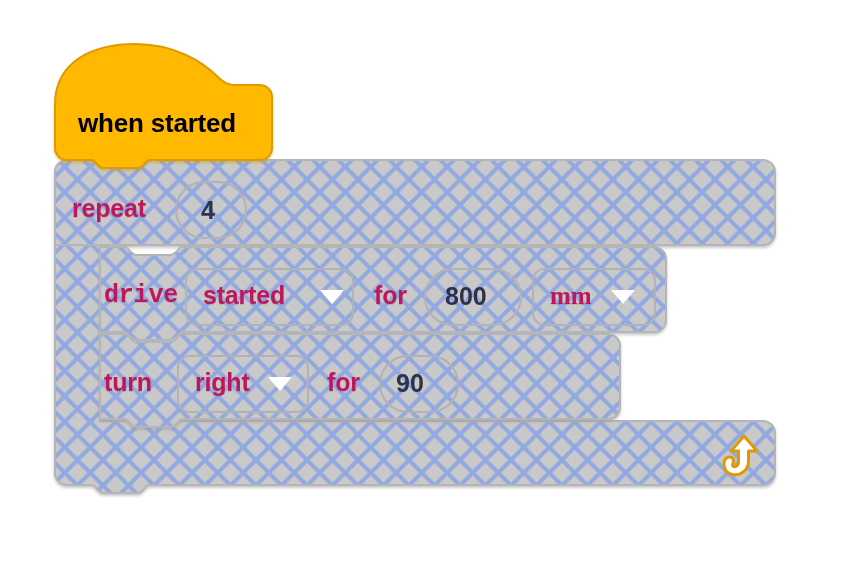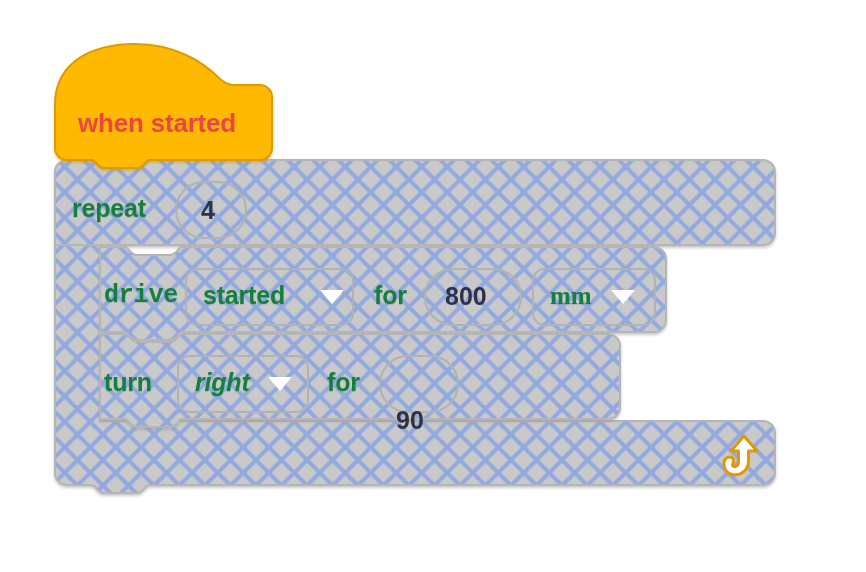--- a/index.html
+++ b/index.html
@@ -18,21 +18,21 @@
   #canvas {
     position: absolute;
     left: 0; top: 0;
     width: 866px;
     height: 572px;
   }
 
   
   .blk-label {
     position: absolute;
-    color: #15803d;
+    color: #be185d;
     font-size: 25px;
     font-weight: bold;
     letter-spacing: -0.2px;
     white-space: nowrap;
     line-height: 1;
     text-shadow: 0 1px 0 rgba(120,120,130,0.28);
     pointer-events: none;
   }
   .num-text {
     position: absolute;
@@ -40,21 +40,21 @@
     font-size: 25px;
     font-weight: bold;
     white-space: nowrap;
     line-height: 1;
     pointer-events: none;
   }
   #hat-label {
     left: 78px;
     top: 110px;
     font-size: 26px;
-    color: #ef4444;
+    color: #000000;
     text-shadow: none;
   }
 
   
   .hot {
     position: absolute;
     background: transparent;
   }
 
   
@@ -231,23 +231,23 @@
   <div class="blk-label" style="left:72px; top:196px;">repeat</div>
   <div class="num-text" style="left:201px; top:198px;">4</div>
 
   <div class="blk-label" style="left:104px; top:283px;font-family:Liberation Mono, monospace;">drive</div>
   <div class="blk-label" style="left:203px; top:283px;">started</div>
   <div class="blk-label" style="left:374px; top:283px;">for</div>
   <div class="num-text" style="left:445px; top:284px;">800</div>
   <div class="blk-label" style="left:550px; top:283px;font-family:Liberation Serif, serif;">mm</div>
 
   <div class="blk-label" style="left:104px; top:370px;">turn</div>
-  <div class="blk-label" style="left:195px; top:370px;font-style:italic;">right</div>
+  <div class="blk-label" style="left:195px; top:370px;">right</div>
   <div class="blk-label" style="left:327px; top:370px;">for</div>
-  <div class="num-text" style="left:396px; top:371px;margin-top:37px;">90</div>
+  <div class="num-text" style="left:396px; top:371px;">90</div>
 
   <div class="hot" id="hot-repeat"></div>
   <div class="hot" id="hot-repeat-n"></div>
   <div class="hot" id="hot-drive"></div>
   <div class="hot" id="hot-drive-dir"></div>
   <div class="hot" id="hot-drive-val"></div>
   <div class="hot" id="hot-drive-unit"></div>
   <div class="hot" id="hot-turn"></div>
   <div class="hot" id="hot-turn-dir"></div>
   <div class="hot" id="hot-turn-val"></div>

